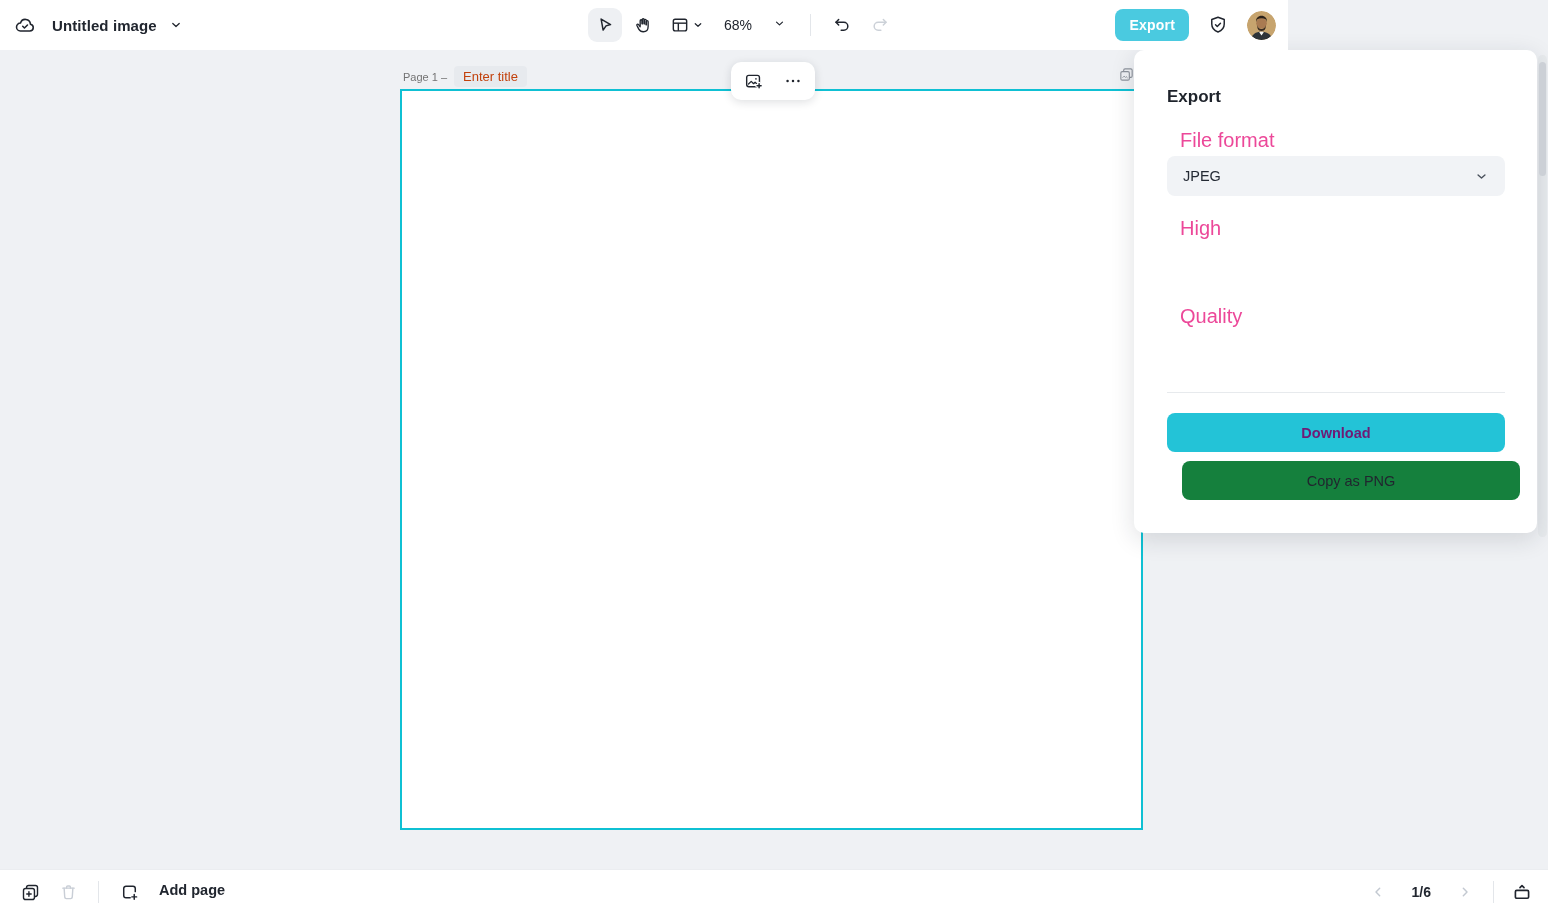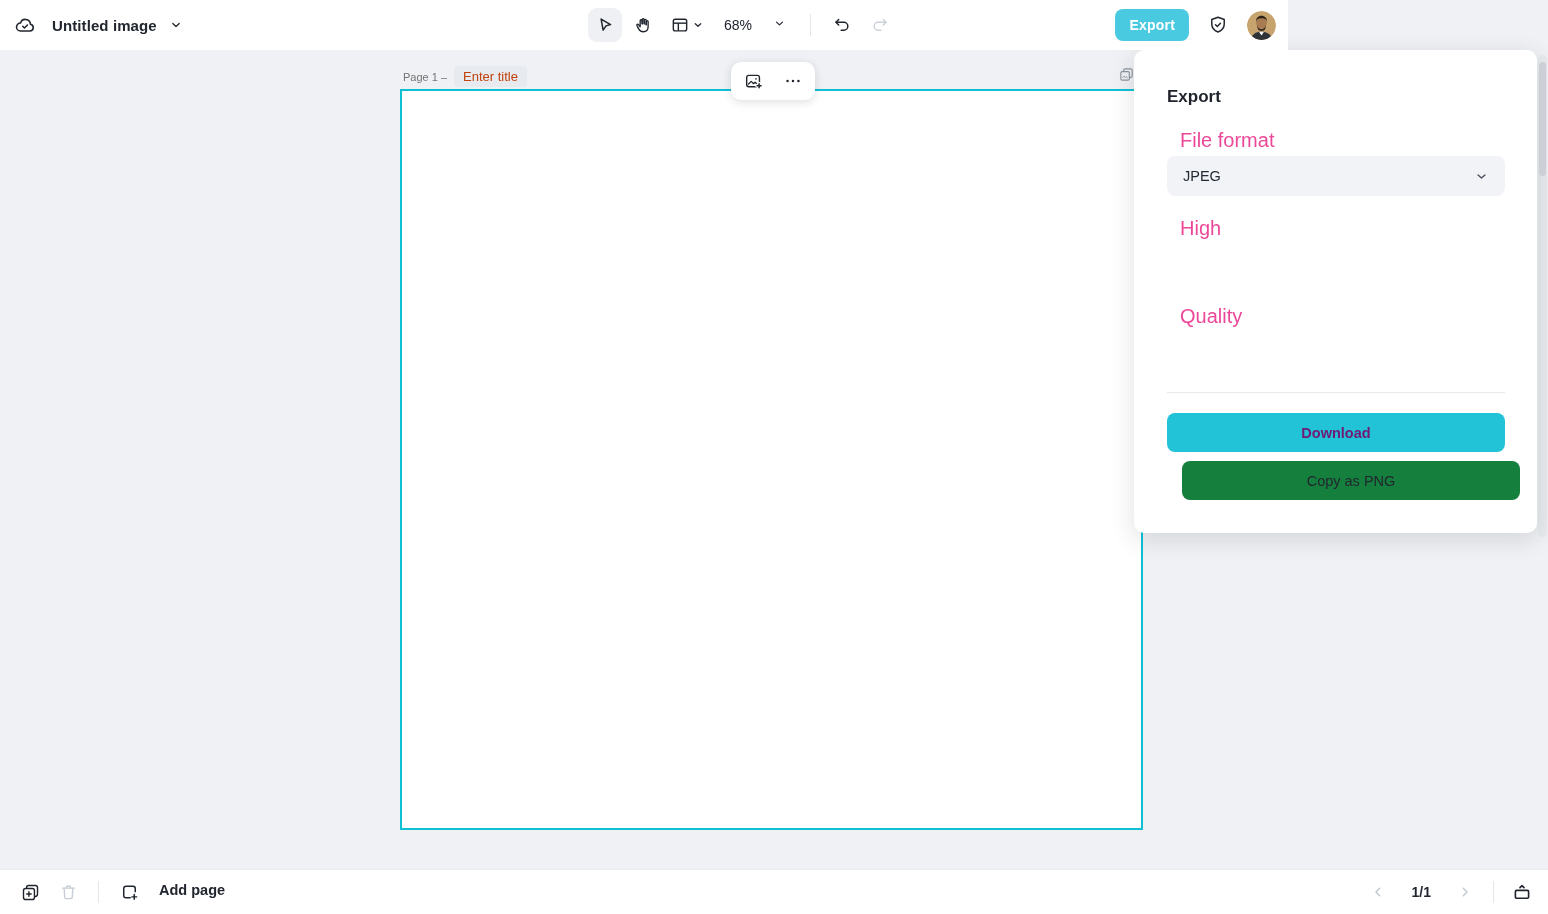--- a/index.html
+++ b/index.html
@@ -317,21 +317,21 @@
   </div>
 
   <div class="bb-right">
     <div class="bb-btn">
       <span>
         <svg width="16" height="16" viewBox="0 0 24 24" fill="none" stroke="#c3c9d1" stroke-width="2.2" stroke-linecap="round" stroke-linejoin="round">
             <path d="M14.5 6.5L9 12l5.5 5.5"></path>
           </svg>
       </span>
     </div>
-    <span class="page-indicator">1/1</span>
+    <span class="page-indicator">1/6</span>
     <div class="bb-btn">
       <span>
         <svg width="16" height="16" viewBox="0 0 24 24" fill="none" stroke="#c3c9d1" stroke-width="2.2" stroke-linecap="round" stroke-linejoin="round">
             <path d="M9.5 6.5L15 12l-5.5 5.5"></path>
           </svg>
       </span>
     </div>
     <div class="bb-divider"></div>
     <div class="bb-btn">
       <span>

